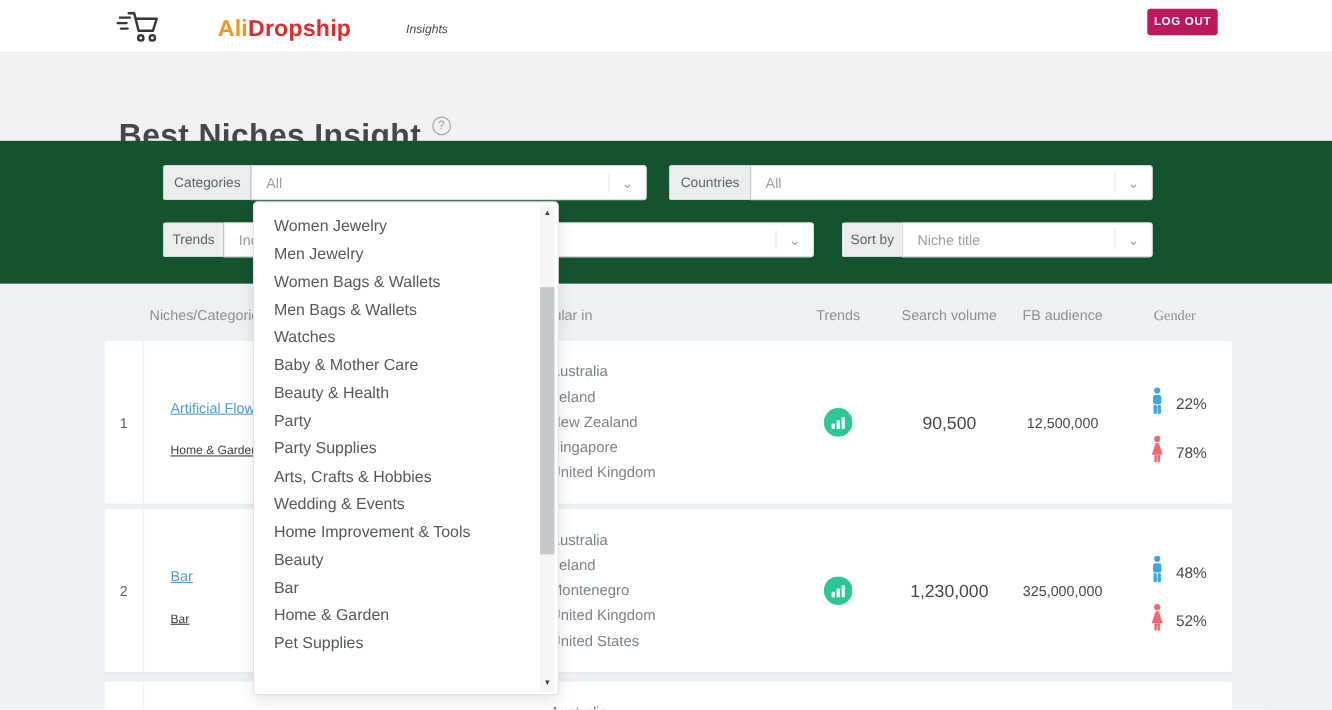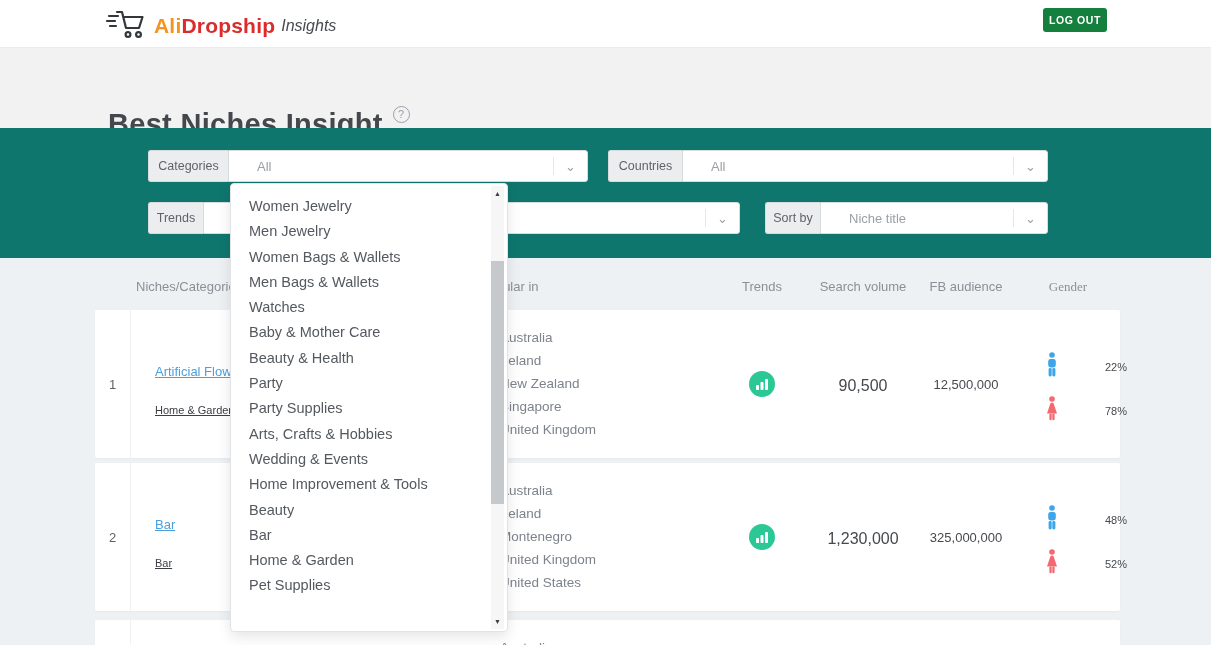--- a/index.html
+++ b/index.html
@@ -4,42 +4,42 @@
 <style>
   * { margin:0; padding:0; box-sizing:border-box; }
   body { background:#fff; }
   .screen {
     position:relative; width:1211px; height:645px; overflow:hidden;
     background:#fff; font-family:"Liberation Sans", sans-serif;
   }
 
   
   .topbar { position:absolute; left:0; top:0; width:100%; height:48px; background:#fff; border-bottom:1px solid #ececec; z-index:5; }
-  .logo { position:absolute; left:105px; top:9px; display:flex; align-items:center; }
+  .logo { position:absolute; left:105px; top:9px; display:flex; align-items:center;gap:44px; }
   .logo-text { font-size:21px; font-weight:700; margin-left:9px; letter-spacing:.2px; }
   .logo-ali { color:#F6921E; }
   .logo-drop { color:#DB2C2C; }
-  .logo-suffix { font-size:16px; font-style:italic; color:#46494E; font-weight:400; margin-left:6px; }
-  .logout-btn { position:absolute; left:1043px; top:8px; width:64px; height:24px; background:#15803d; border:none; border-radius:3px;
+  .logo-suffix { font-size:11px; font-style:italic; color:#46494E; font-weight:400; margin-left:6px; }
+  .logout-btn { position:absolute; left:1043px; top:8px; width:64px; height:24px; background:#be185d; border:none; border-radius:3px;
     color:#fff; font-size:10.5px; font-weight:700; letter-spacing:.6px; font-family:inherit; cursor:pointer; }
 
   
   .page-header { position:absolute; left:0; top:48px; width:100%; height:80px; background:#F2F2F3; }
   .page-title { position:absolute; left:108px; top:60px; font-size:29px; font-weight:700; color:#44474B; letter-spacing:.3px; }
   .help-icon { display:inline-block; width:17px; height:17px; border:1.5px solid #9AA0A6; border-radius:50%;
     color:#9AA0A6; font-size:11px; font-weight:400; line-height:14px; text-align:center; vertical-align:top; margin-left:10px; transform:translateY(-2px); }
   .page-subtitle { position:absolute; left:110px; top:100px; font-size:12.5px; color:#505459; }
 
   
-  .filter-section { position:absolute; left:0; top:128px; width:100%; height:130px; background:#0f766e; }
+  .filter-section { position:absolute; left:0; top:128px; width:100%; height:130px; background:#14532d; }
   .fgroup { position:absolute; display:flex; height:32px; }
   .flabel { height:32px; background:#ECEDEF; border:1px solid #D9DCDF; border-right:none; border-radius:3px 0 0 3px;
     font-size:12.5px; color:#5F6368; display:flex; align-items:center; justify-content:center; }
   .fselect { position:relative; height:32px; background:#fff; border:1px solid #D9DCDF; border-radius:0 3px 3px 0;
-    display:flex; align-items:center; padding-left:28px; font-size:13px; color:#9AA0A6; cursor:pointer; }
+    display:flex; align-items:center; padding-left:13px; font-size:13px; color:#9AA0A6; cursor:pointer; }
   .fselect.standalone { border-radius:3px; }
   .chev { position:absolute; right:0; top:6px; bottom:6px; width:34px; display:flex; align-items:center; justify-content:center;
     border-left:1px solid #E4E6E8; color:#9AA0A6; font-size:13px; }
   .fg-categories { left:148px; top:22px; } .fg-categories .flabel { width:80px; } .fg-categories .fselect { width:360px; }
   .fg-countries  { left:608px; top:22px; } .fg-countries .flabel { width:74px; } .fg-countries .fselect { width:366px; }
   .fg-trends     { left:148px; top:74px; } .fg-trends .flabel { width:55px; } .fg-trends .fselect { width:260px; }
   .fg-secondary  { left:455px; top:74px; } .fg-secondary .fselect { width:285px; }
   .fg-sortby     { left:765px; top:74px; } .fg-sortby .flabel { width:55px; } .fg-sortby .fselect { width:228px; }
 
   
@@ -58,21 +58,21 @@
     display:flex; align-items:center; justify-content:center; font-size:13px; color:#5F6368; }
   .rniche { position:absolute; left:60px; top:52px; }
   .niche-link { font-size:13px; color:#4C9FDC; text-decoration:underline; cursor:pointer; display:inline-block; }
   .niche-cat { font-size:11px; color:#3C4045; text-decoration:underline; cursor:pointer; display:inline-block; margin-top:24px; }
   .rcountries { position:absolute; left:405px; top:16px; font-size:13.5px; color:#7D838C; line-height:23px; }
   .rtrend { position:absolute; left:654px; top:61px; width:26px; height:26px; }
   .rsearch { position:absolute; left:698px; top:67px; width:140px; text-align:center; font-size:16px; color:#45494E; }
   .rfb { position:absolute; left:801px; top:67px; width:140px; text-align:center; font-size:13px; color:#45494E; }
   .grow { position:absolute; left:951px; display:flex; align-items:center; gap:11px; }
   .g-male { top:42px; } .g-female { top:86px; }
-  .gpct { font-size:11px; color:#45494E;margin-left:36px; }
+  .gpct { font-size:14px; color:#45494E; }
 
   
   .dropdown { position:absolute; left:230px; top:183px; width:278px; height:449px; background:#fff;
     border:1px solid #E1E3E6; border-radius:4px; box-shadow:0 5px 14px rgba(0,0,0,.10); z-index:50; overflow:hidden; }
   .dd-items { padding-top:10px; }
   .dd-item { height:25.3px; line-height:25.3px; padding-left:18px; font-size:14.5px; color:#54595F; cursor:pointer; white-space:nowrap; }
   .dd-scroll { position:absolute; top:2px; right:3px; bottom:2px; width:13px; background:#F6F6F7; }
   .dd-arrow { position:absolute; right:0; width:13px; height:15px; display:flex; align-items:center; justify-content:center;
     font-size:7px; color:#3C4043; cursor:pointer; }
   .dd-up { top:0; } .dd-down { bottom:0; }

